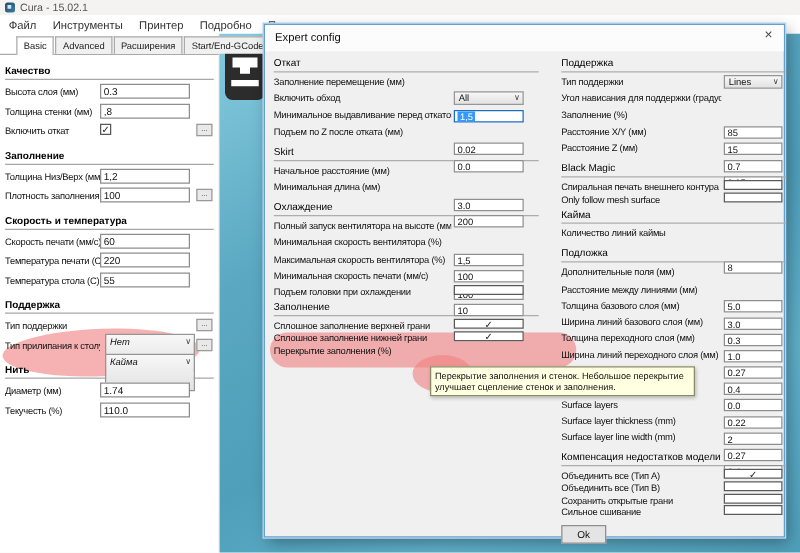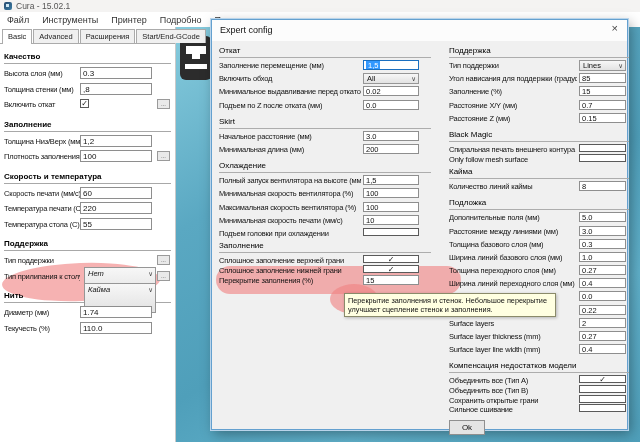--- a/index.html
+++ b/index.html
@@ -21,21 +21,21 @@
            display:flex;align-items:center;padding-left:7px;font-size:9px;color:#333;}
   #menubar .mi{margin-right:13px;cursor:default;}
   
   #viewport{position:absolute;left:176px;top:27px;width:464px;height:415px;z-index:1;
     background:linear-gradient(150deg,var(--teal-light) 0%,#5aa8c2 30%,var(--teal) 55%,#5fafc9 75%,var(--teal) 100%);}
   #print-btn{position:absolute;left:180px;top:36px;width:32px;height:44px;z-index:2;
     background:#2c2c2c;border-radius:6px;display:flex;align-items:center;justify-content:center;}
   
   #sidebar{position:absolute;left:0;top:27px;width:176px;height:415px;background:#fff;
            border-right:1px solid #c9c9c9;z-index:2;}
-  #tabs{height:17px;border-bottom:1px solid #ababab;padding-left:2px;display:flex;align-items:flex-end;}
+  #tabs{height:17px;border-bottom:1px solid #ababab;padding-left:13px;display:flex;align-items:flex-end;}
   .tab{font-size:7.5px;line-height:1;padding:3px 5px;background:#f0f0f0;border:1px solid #ababab;
        border-bottom:none;margin-right:1px;color:#222;white-space:nowrap;}
   .tab.active{background:#fff;position:relative;top:1px;padding-bottom:4px;}
   #s-blob{position:absolute;left:2px;top:236px;width:158px;height:38px;border-radius:50%;
           background:var(--pink);z-index:1;transform:rotate(-2deg);}
   #s-sections{position:relative;z-index:2;padding-top:2px;}
   .s-sec{font-weight:bold;font-size:8px;border-bottom:1px solid #a8a8a8;margin:4px 4px 3px 4px;
          padding:2px 0;color:#000;}
   .srow{position:relative;height:15.5px;padding-left:4px;}
   .srow .lbl{font-size:7.5px;letter-spacing:-0.2px;line-height:13px;display:block;width:76px;
@@ -73,21 +73,21 @@
          padding:1px 0 2px 0;color:#000;}
   .dcol .d-sec:first-child{margin-top:0;}
   .drow{position:relative;height:13.2px;}
   .dcb{position:relative;height:9.6px;}
   .drow .lbl,.dcb .lbl{font-size:7.5px;letter-spacing:-0.2px;line-height:11px;display:block;
         white-space:nowrap;overflow:hidden;}
   #dlg-left .lbl{width:142px;}
   #dlg-right .lbl{width:128px;}
   .l-ctrl{position:absolute;left:144px;top:0;width:56px;}
   .r-ctrl{position:absolute;left:130px;top:0;width:47px;}
-  .drow .ibox{height:10px;line-height:9px;font-size:7.5px;}
+  .drow .ibox{height:10px;line-height:9px;font-size:7.5px;margin-top:28px;}
   .drow .dbox{height:11px;line-height:10px;font-size:7.5px;}
   .dcb .cbox{top:0;}
   #ok-btn{margin-top:6px;width:36px;height:15px;background:#e4e4e4;border:1px solid #8f8f8f;
           font-size:8px;text-align:center;line-height:13px;cursor:pointer;}
   #tooltip{position:absolute;left:132px;top:273px;width:212px;z-index:6;background:var(--tip-bg);
            border:1px solid #8a8a6a;padding:2px 3px;font-size:7.3px;line-height:9px;color:#111;
            box-shadow:1px 1px 3px rgba(0,0,0,.25);}
 </style>
 </head>
 <body>

